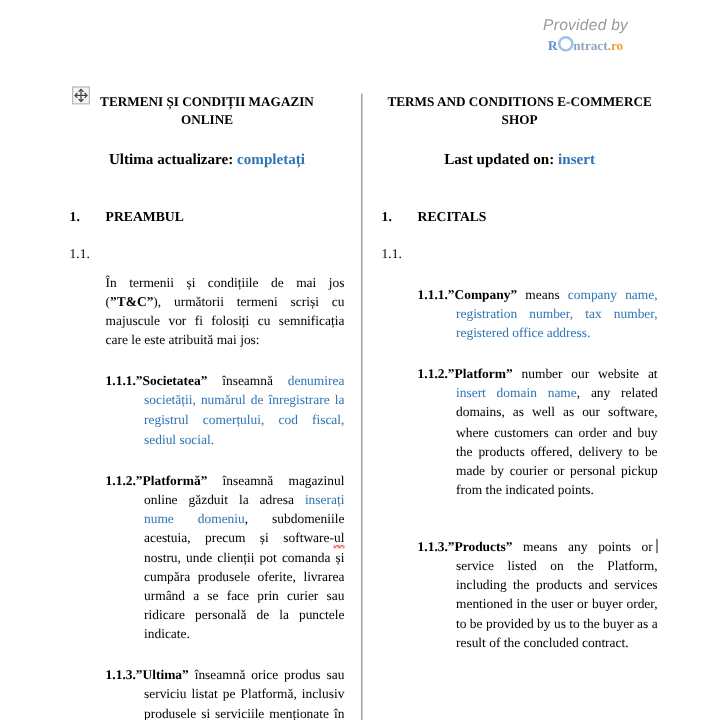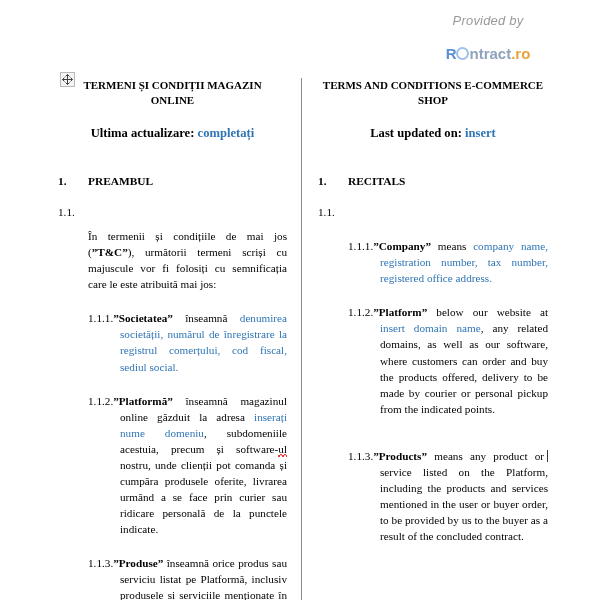--- a/index.html
+++ b/index.html
@@ -26,24 +26,24 @@
   }
   .provided-by {
     font-family: "Liberation Sans", "DejaVu Sans", sans-serif;
     font-style: italic;
     font-size: 13px;
     color: #9a9a9a;
     letter-spacing: 0.2px;
     line-height: 1.1;
   }
   .brand-logo {
-    font-family: Liberation Sans, sans-serif;
-    font-weight: bold;
-    font-size: 15px;
-    margin-top: 18px;
+    font-family: Liberation Serif, serif;
+    font-weight: bold;
+    font-size: 11px;
+    margin-top: 2px;
     line-height: 1.1;
     white-space: nowrap;
   }
   .brand-logo .lg-blue   { color: #5b8fd4; }
   .brand-logo .lg-gray   { color: #8fa4bd; }
   .brand-logo .lg-orange { color: #e8a33d; }
   .brand-logo .lg-ring {
     display: inline-block;
     width: 9px;
     height: 9px;
@@ -145,21 +145,21 @@
     margin-top: 18px;
     padding-left: 30px;
     text-indent: -0.5px;
   }
   .clause-2 .body {
     text-align: justify;
     padding-left: 32px;
     text-indent: -32px;
   }
   .clause-2 .num {
-    font-weight: normal;
+    font-weight: bold;
   }
   .blue { color: #2f75b5; }
   .bold { font-weight: bold; }
 
   
   .squiggle {
     background-image:
       radial-gradient(circle at 1px 2px, #e03c3c 0.9px, transparent 1.1px),
       radial-gradient(circle at 3px 0.6px, #e03c3c 0.9px, transparent 1.1px);
     background-size: 4px 3px;
@@ -226,21 +226,21 @@
 
     <div class="clause-2">
       <div class="body"><span class="num">1.1.1.</span><span class="bold">”Societatea”</span><span> înseamnă </span><span class="blue">denumirea societății, numărul de înregistrare la registrul comerțului, cod fiscal, sediul social.</span></div>
     </div>
 
     <div class="clause-2">
       <div class="body"><span class="num">1.1.2.</span><span class="bold">”Platformă”</span><span> înseamnă magazinul online găzduit la adresa </span><span class="blue">inserați nume domeniu</span><span>, subdomeniile acestuia, precum și software-</span><span class="squiggle">ul</span><span> nostru, unde clienții pot comanda și cumpăra produsele oferite, livrarea urmând a se face prin curier sau ridicare personală de la punctele indicate.</span></div>
     </div>
 
     <div class="clause-2">
-      <div class="body"><span class="num">1.1.3.</span><span class="bold">”Produse”</span><span> înseamnă orice produs sau serviciu listat pe Platformă, inclusiv produsele si serviciile menționate în comanda utilizatorului sau cumpărătorului, care urmează a fi furnizate de către noi cumpărătorului ca urmare a contractului încheiat.</span></div>
+      <div class="body"><span class="num">1.1.3.</span><span class="bold">”Ultima”</span><span> înseamnă orice produs sau serviciu listat pe Platformă, inclusiv produsele si serviciile menționate în comanda utilizatorului sau cumpărătorului, care urmează a fi furnizate de către noi cumpărătorului ca urmare a contractului încheiat.</span></div>
     </div>
 
   </div>
 
   <div class="col col-en">
 
     <div class="doc-title">TERMS AND CONDITIONS E-COMMERCE SHOP</div>
 
     <div class="updated-line">
       <span>Last updated on:</span>
@@ -254,23 +254,23 @@
 
     <div class="clause-1">
       <span class="num">1.1.</span>
     </div>
 
     <div class="clause-2">
       <div class="body"><span class="num">1.1.1.</span><span class="bold">”Company”</span><span> means </span><span class="blue">company name, registration number, tax number, registered office address.</span></div>
     </div>
 
     <div class="clause-2">
-      <div class="body"><span class="num">1.1.2.</span><span class="bold">”Platform”</span><span> below our website at </span><span class="blue">insert domain name</span><span>, any related domains, as well as our software, where customers can order and buy the products offered, delivery to be made by courier or personal pickup from the indicated points.</span></div>
+      <div class="body"><span class="num">1.1.2.</span><span class="bold">”Platform”</span><span> number our website at </span><span class="blue">insert domain name</span><span>, any related domains, as well as our software, where customers can order and buy the products offered, delivery to be made by courier or personal pickup from the indicated points.</span></div>
     </div>
 
     <div class="spacer-gap"></div>
 
     <div class="clause-2">
-      <div class="body"><span class="num">1.1.3.</span><span class="bold">”Products”</span><span> means any product or</span><span class="caret"></span><span> service listed on the Platform, including the products and services mentioned in the user or buyer order, to be provided by us to the buyer as a result of the concluded contract.</span></div>
+      <div class="body"><span class="num">1.1.3.</span><span class="bold">”Products”</span><span> means any points or</span><span class="caret"></span><span> service listed on the Platform, including the products and services mentioned in the user or buyer order, to be provided by us to the buyer as a result of the concluded contract.</span></div>
     </div>
 
   </div>
 </div>
 
 </body></html>

